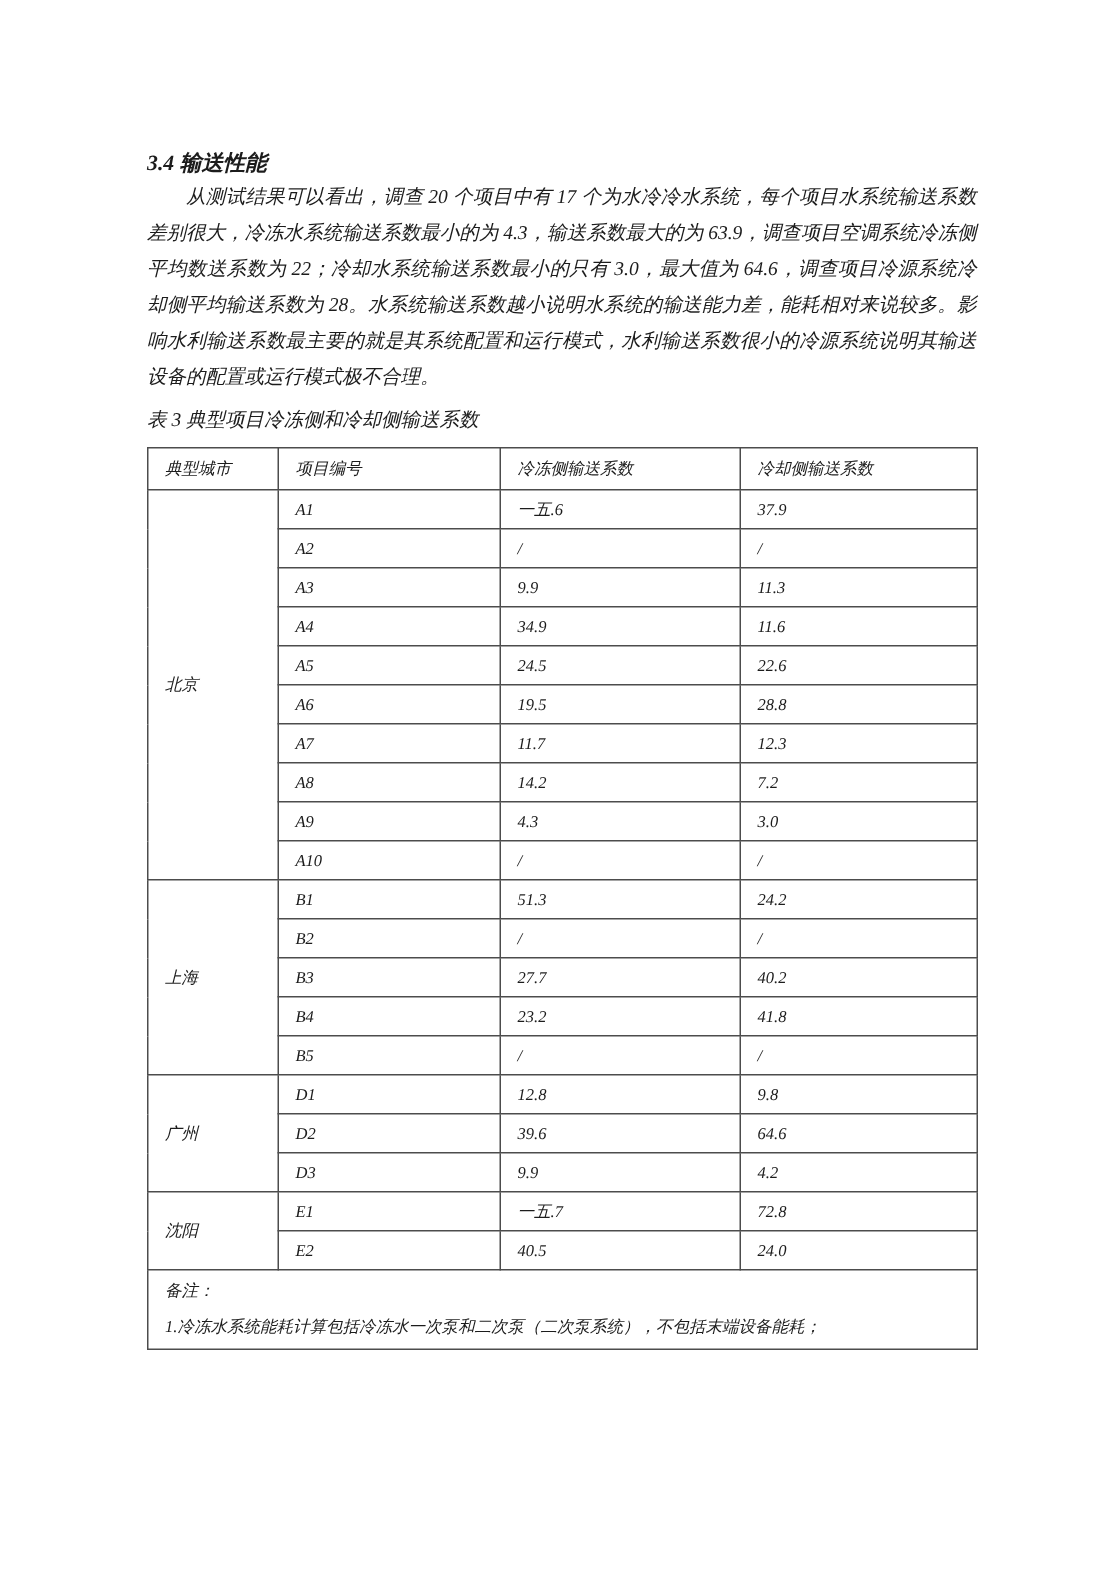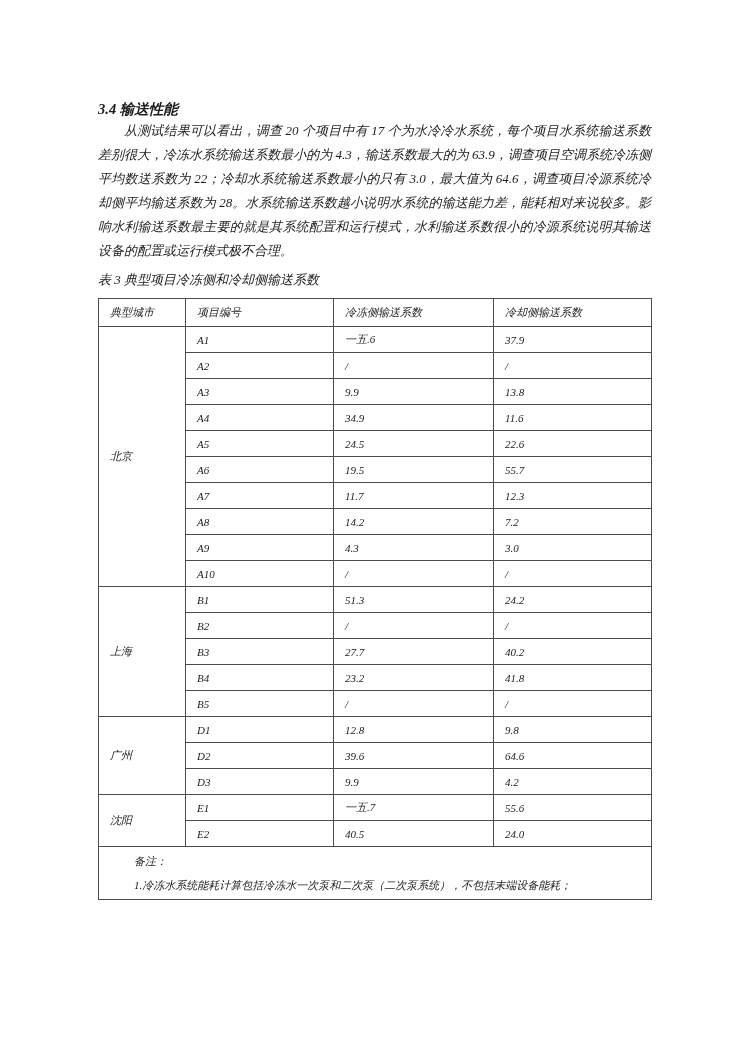--- a/index.html
+++ b/index.html
@@ -59,21 +59,20 @@
   }
   tr.hdr td { height: 27px; }
   tr.row td { height: 25px; }
   td.notes {
     height: 52px;
     white-space: normal;
     padding: 3px 8px 3px 11px;
   }
   td.notes div {
     line-height: 24px;
-    margin-left: 24px;
   }
 </style>
 </head>
 <body>
 
 <div class="page">
 
   <div class="section-title">3.4 输送性能</div>
 
   <p class="para">从测试结果可以看出，调查 20 个项目中有 17 个为水冷冷水系统，每个项目水系统输送系数差别很大，冷冻水系统输送系数最小的为 4.3，输送系数最大的为 63.9，调查项目空调系统冷冻侧平均数送系数为 22；冷却水系统输送系数最小的只有 3.0，最大值为 64.6，调查项目冷源系统冷却侧平均输送系数为 28。水系统输送系数越小说明水系统的输送能力差，能耗相对来说较多。影响水利输送系数最主要的就是其系统配置和运行模式，水利输送系数很小的冷源系统说明其输送设备的配置或运行模式极不合理。</p>
@@ -102,36 +101,36 @@
         <td>37.9</td>
       </tr>
       <tr class="row">
         <td>A2</td>
         <td>/</td>
         <td>/</td>
       </tr>
       <tr class="row">
         <td>A3</td>
         <td>9.9</td>
-        <td>13.8</td>
+        <td>11.3</td>
       </tr>
       <tr class="row">
         <td>A4</td>
         <td>34.9</td>
         <td>11.6</td>
       </tr>
       <tr class="row">
         <td>A5</td>
         <td>24.5</td>
         <td>22.6</td>
       </tr>
       <tr class="row">
         <td>A6</td>
         <td>19.5</td>
-        <td>55.7</td>
+        <td>28.8</td>
       </tr>
       <tr class="row">
         <td>A7</td>
         <td>11.7</td>
         <td>12.3</td>
       </tr>
       <tr class="row">
         <td>A8</td>
         <td>14.2</td>
         <td>7.2</td>
@@ -188,21 +187,21 @@
       <tr class="row">
         <td>D3</td>
         <td>9.9</td>
         <td>4.2</td>
       </tr>
 
       <tr class="row">
         <td rowspan="2">沈阳</td>
         <td>E1</td>
         <td>一五.7</td>
-        <td>55.6</td>
+        <td>72.8</td>
       </tr>
       <tr class="row">
         <td>E2</td>
         <td>40.5</td>
         <td>24.0</td>
       </tr>
 
       <tr>
         <td class="notes" colspan="4">
           <div>备注：</div>

